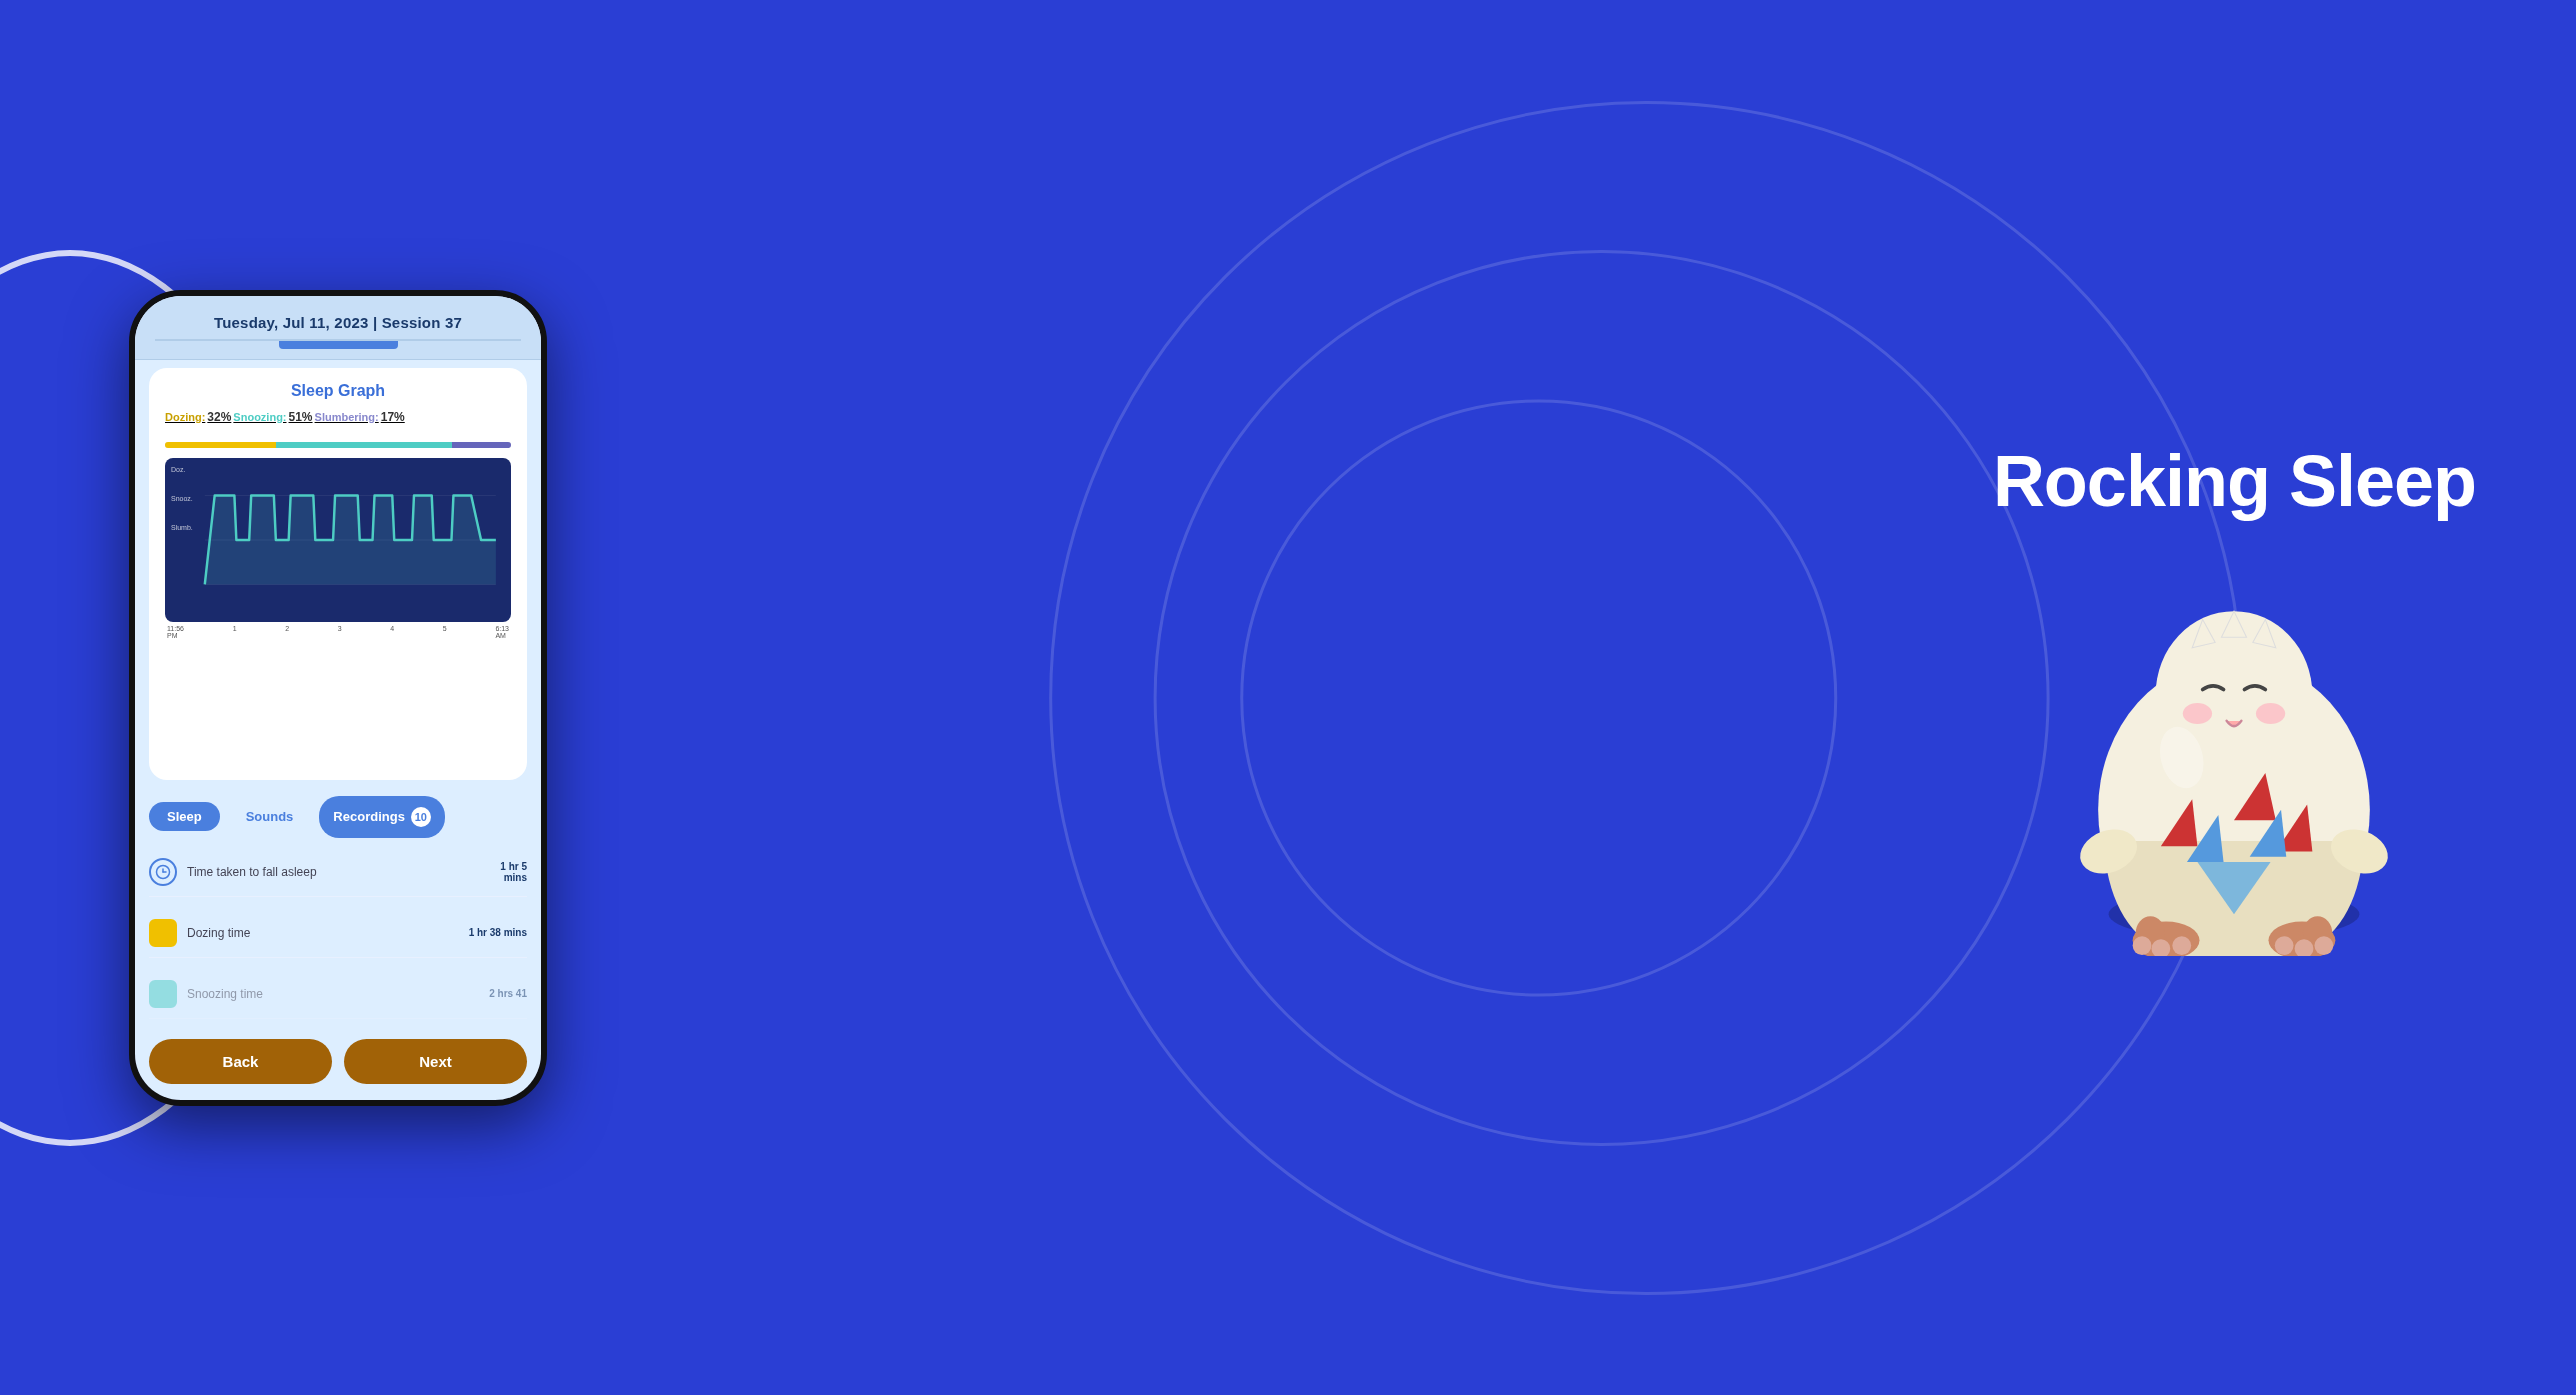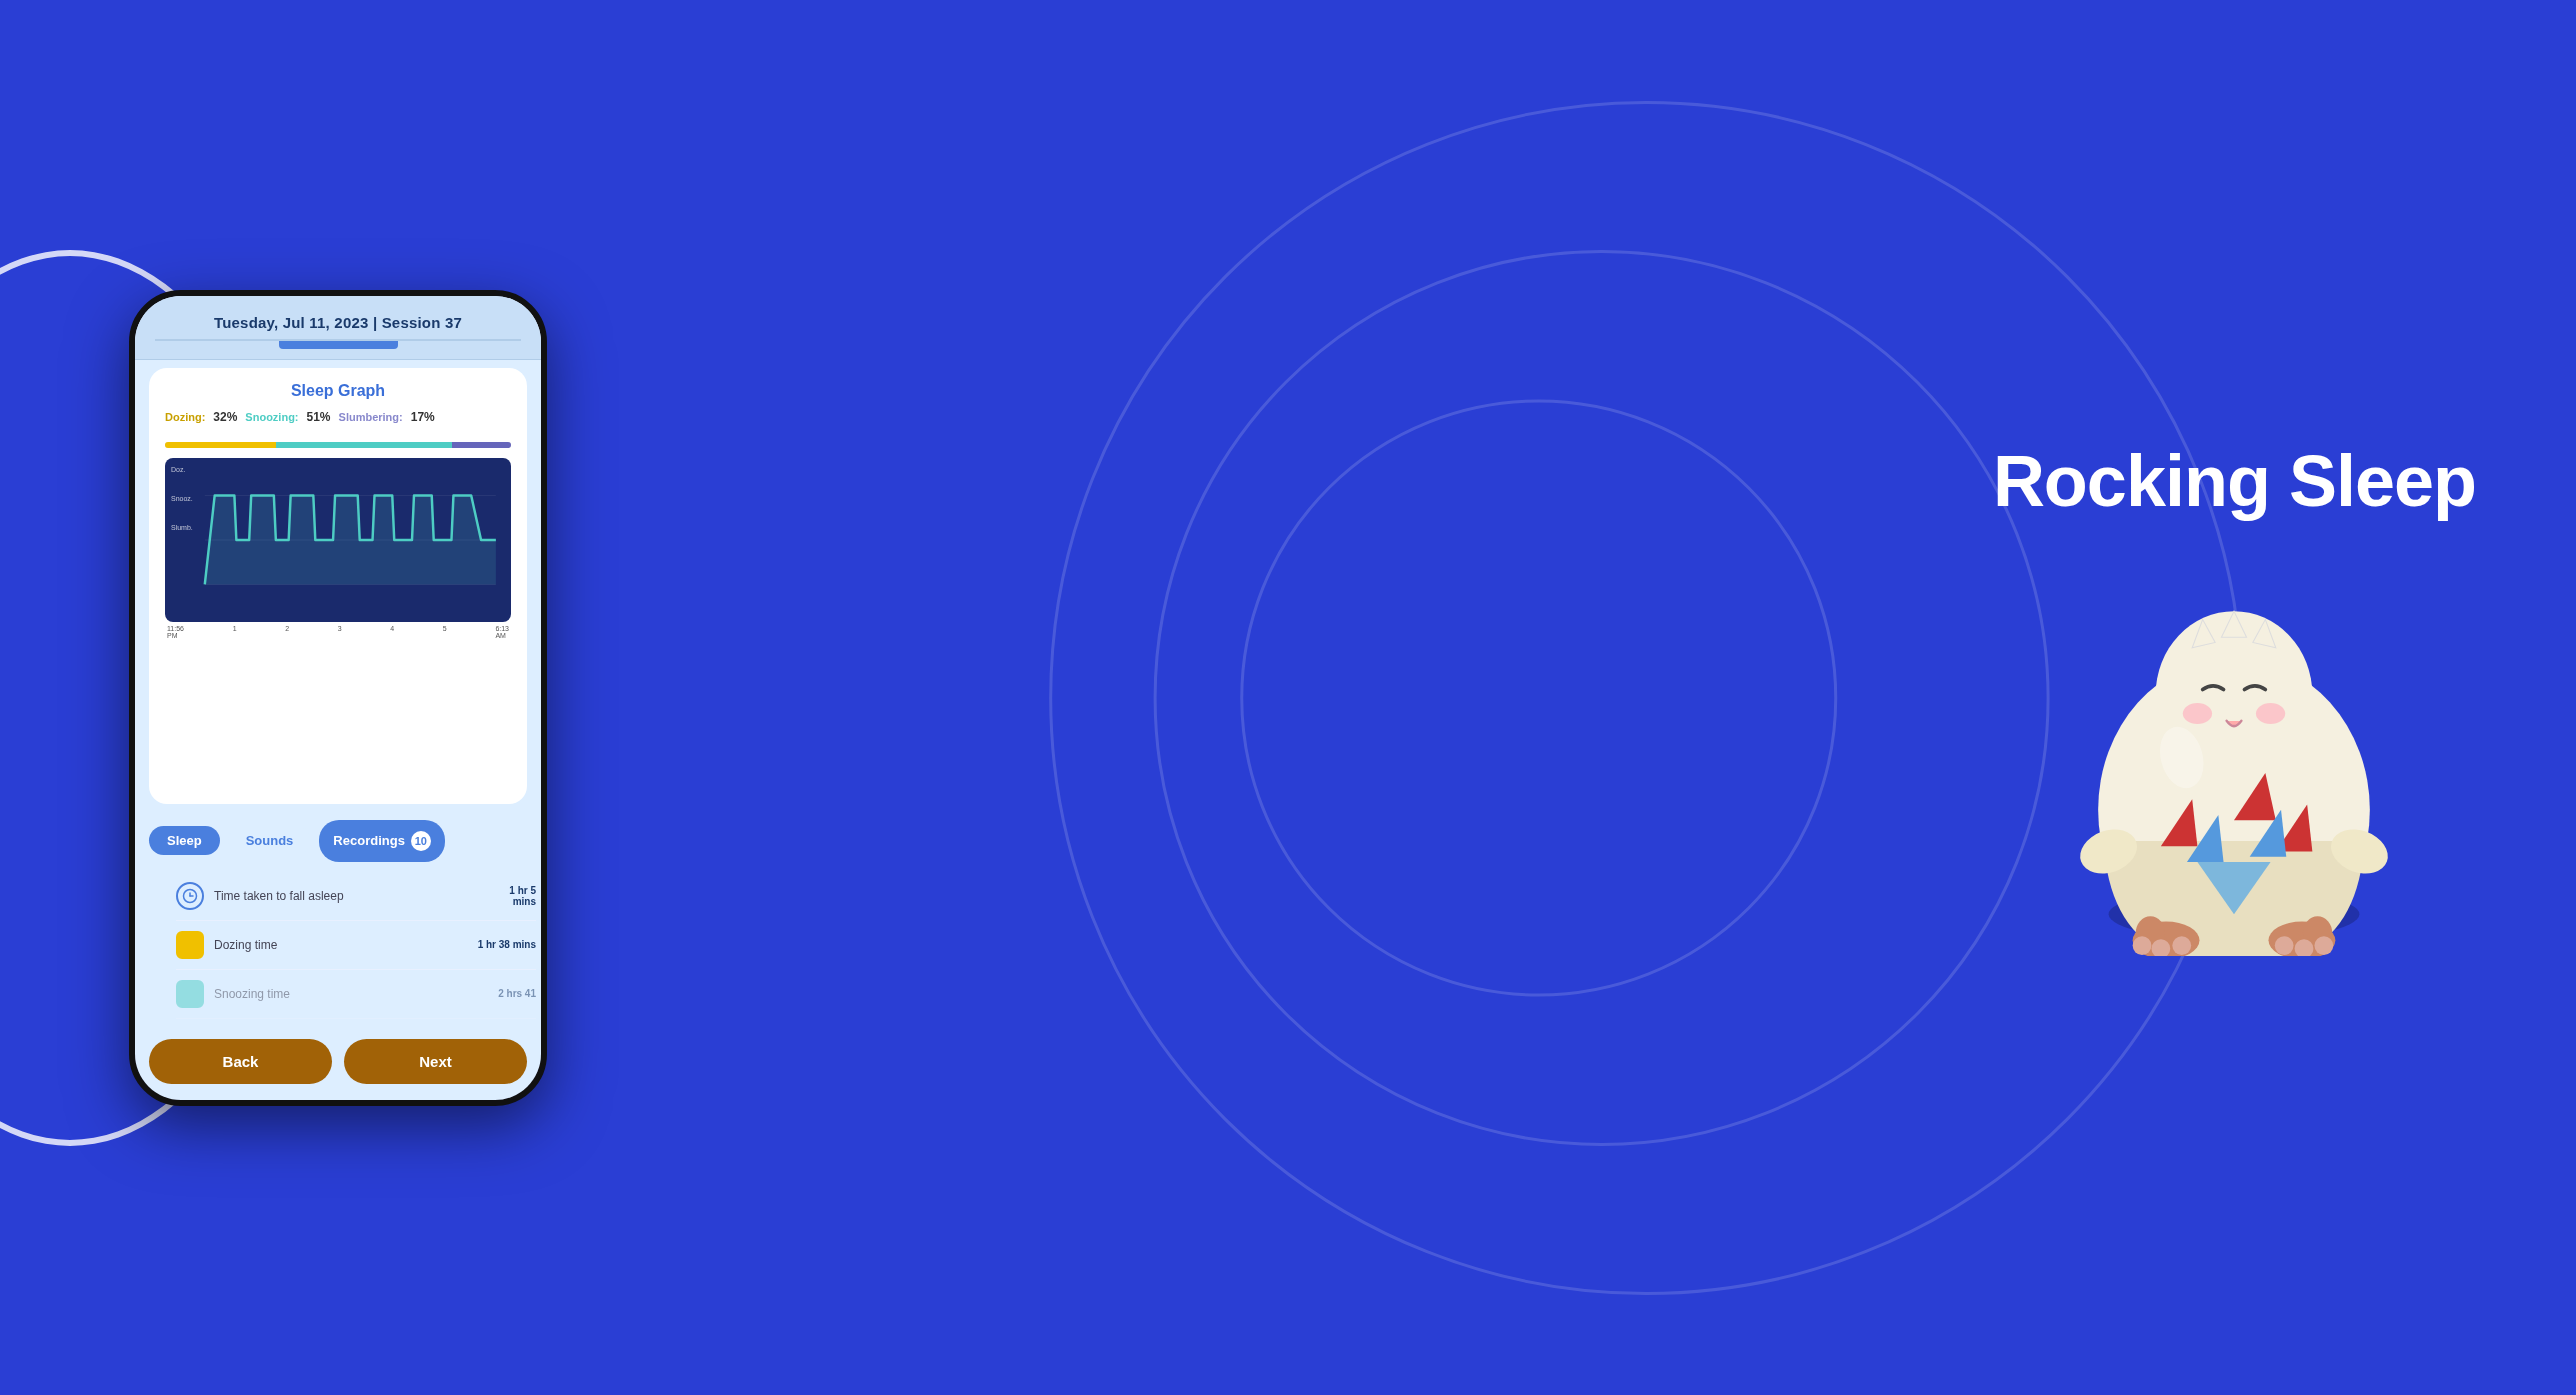--- a/index.html
+++ b/index.html
@@ -116,24 +116,25 @@
       font-size: 16px;
       font-weight: 700;
       color: #3a6fd8;
       margin-bottom: 10px;
     }
 
     
     .sleep-stats {
       display: flex;
       align-items: center;
-      gap: 8px;
+      gap: 2px;
       font-size: 11px;
       margin-bottom: 18px;
       flex-wrap: wrap;
+      text-decoration: underline;
     }
     .stat-label-dozing { color: #c8a000; font-weight: 600; }
     .stat-label-snoozing { color: #4ecdc4; font-weight: 600; }
     .stat-label-slumbering { color: #8888cc; font-weight: 600; }
     .stat-value { color: #333; font-weight: 700; font-size: 12px; }
 
     
     .progress-bar {
       height: 6px;
       border-radius: 3px;
@@ -228,25 +229,24 @@
       height: 20px;
       display: flex;
       align-items: center;
       justify-content: center;
       font-size: 11px;
       font-weight: 700;
     }
 
     
     .stats-list {
-      padding: 10px 5px;
+      padding: 10px 14px;
       display: flex;
       flex-direction: column;
-      gap: 0;
-      margin-left: 36px;
+      gap: 12px;
     }
     .stat-row {
       display: flex;
       align-items: center;
       padding: 10px 0;
       border-bottom: 1px solid #e8f0ff;
     }
     .stat-icon {
       width: 28px;
       height: 28px;

